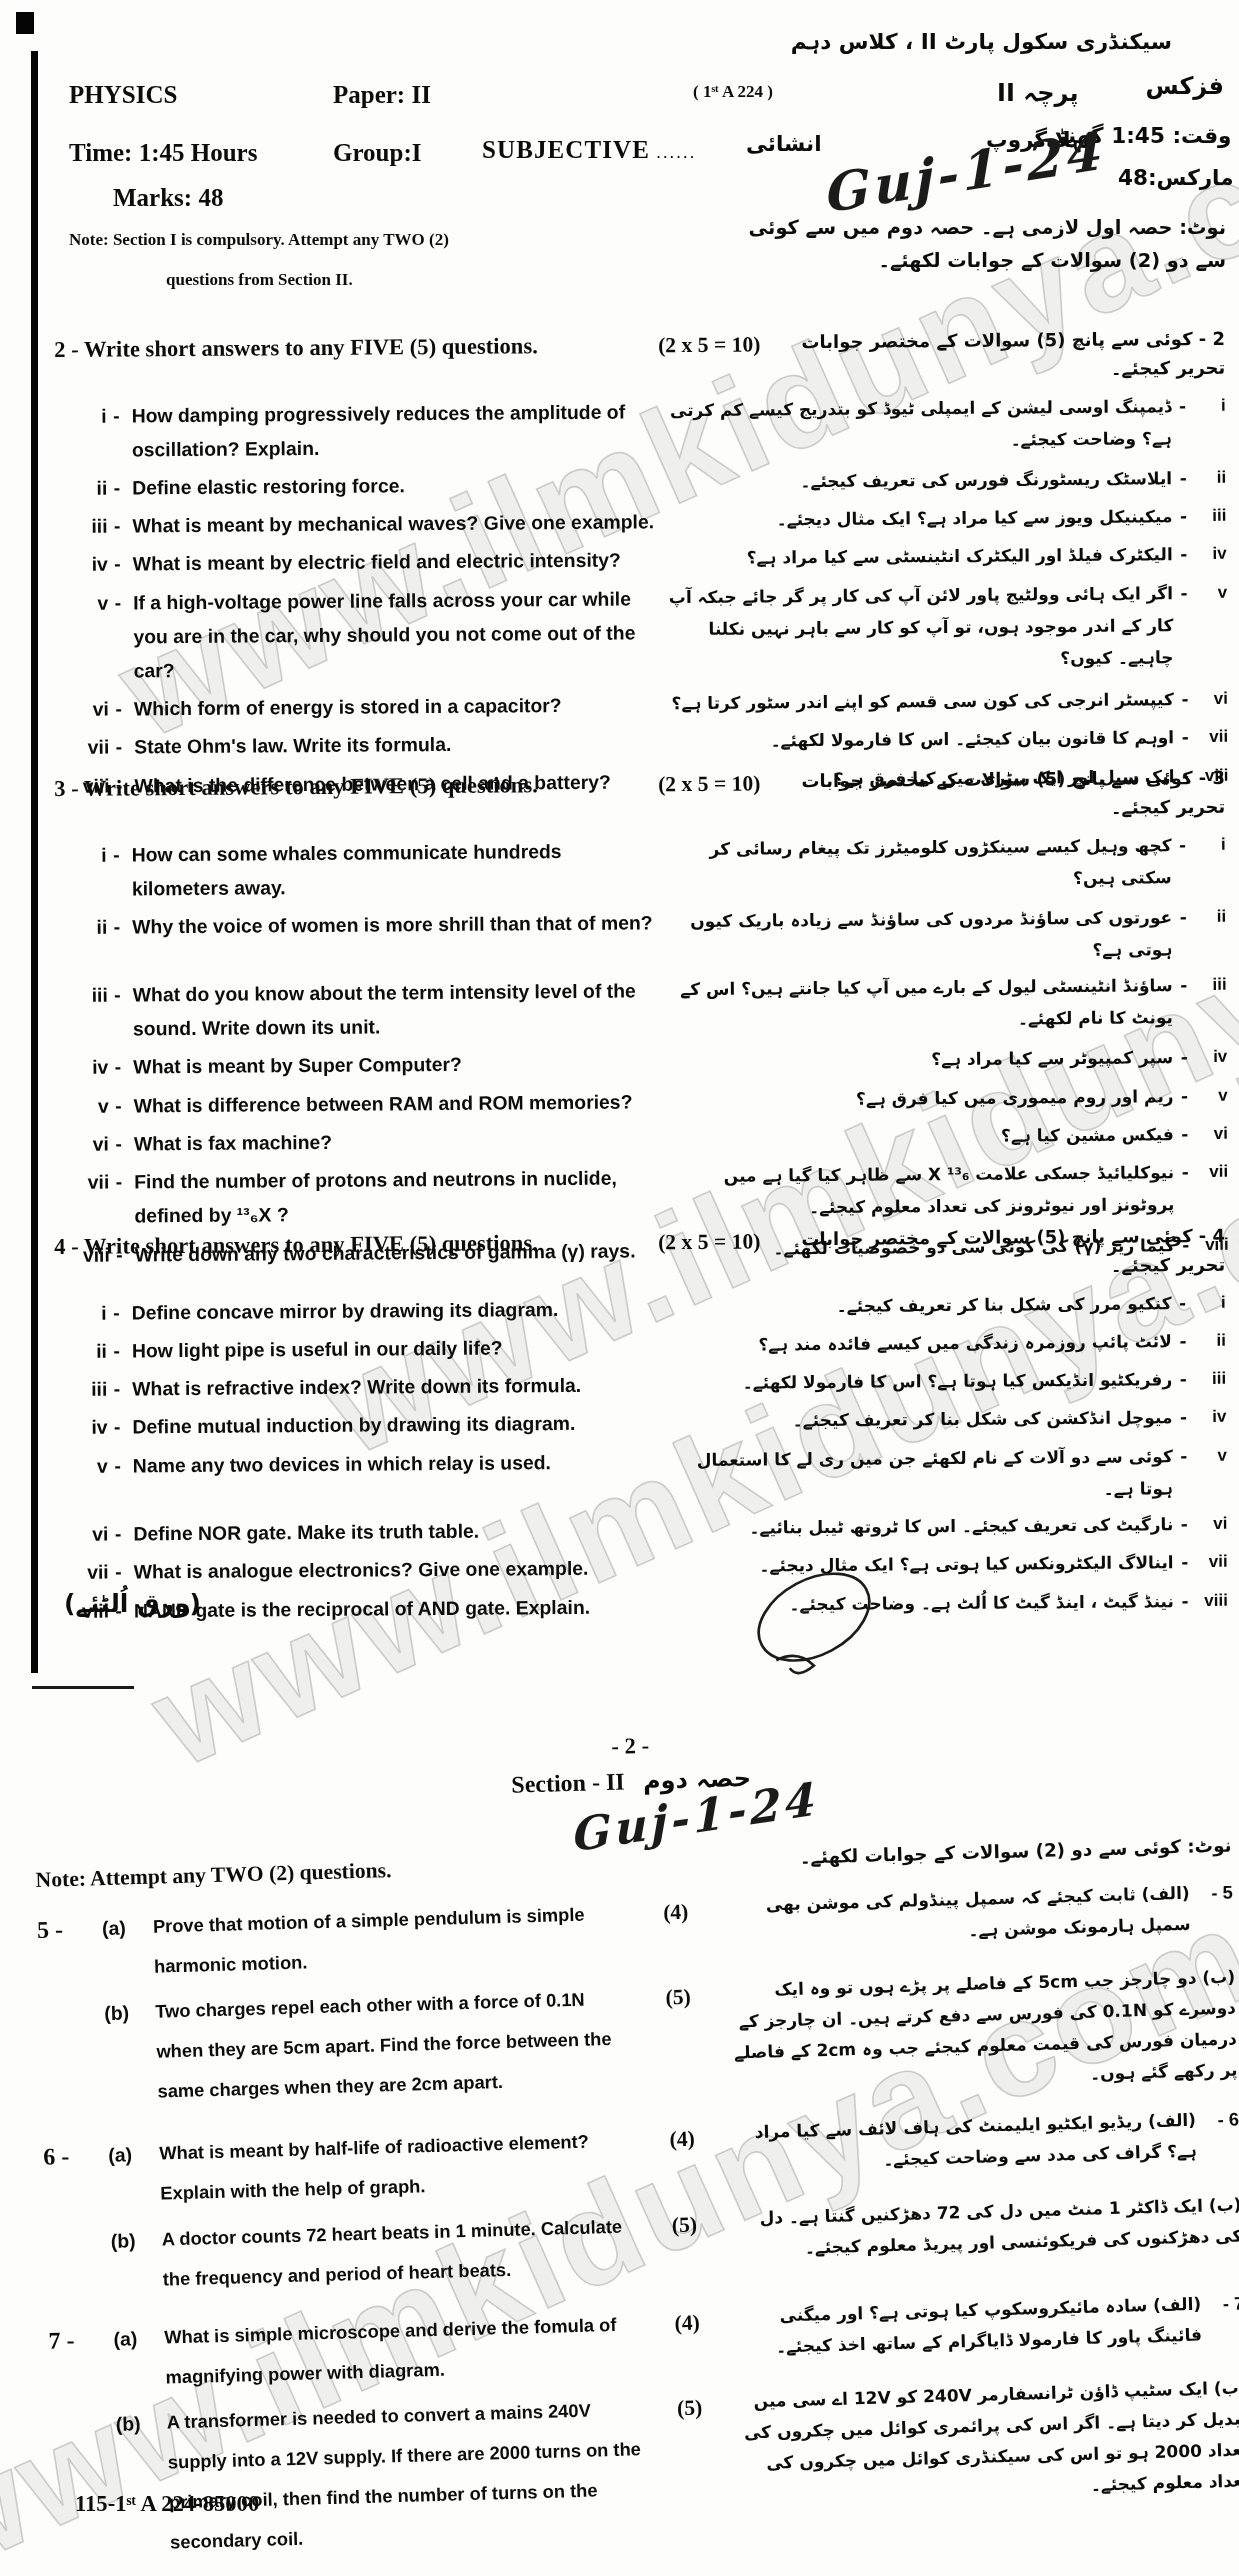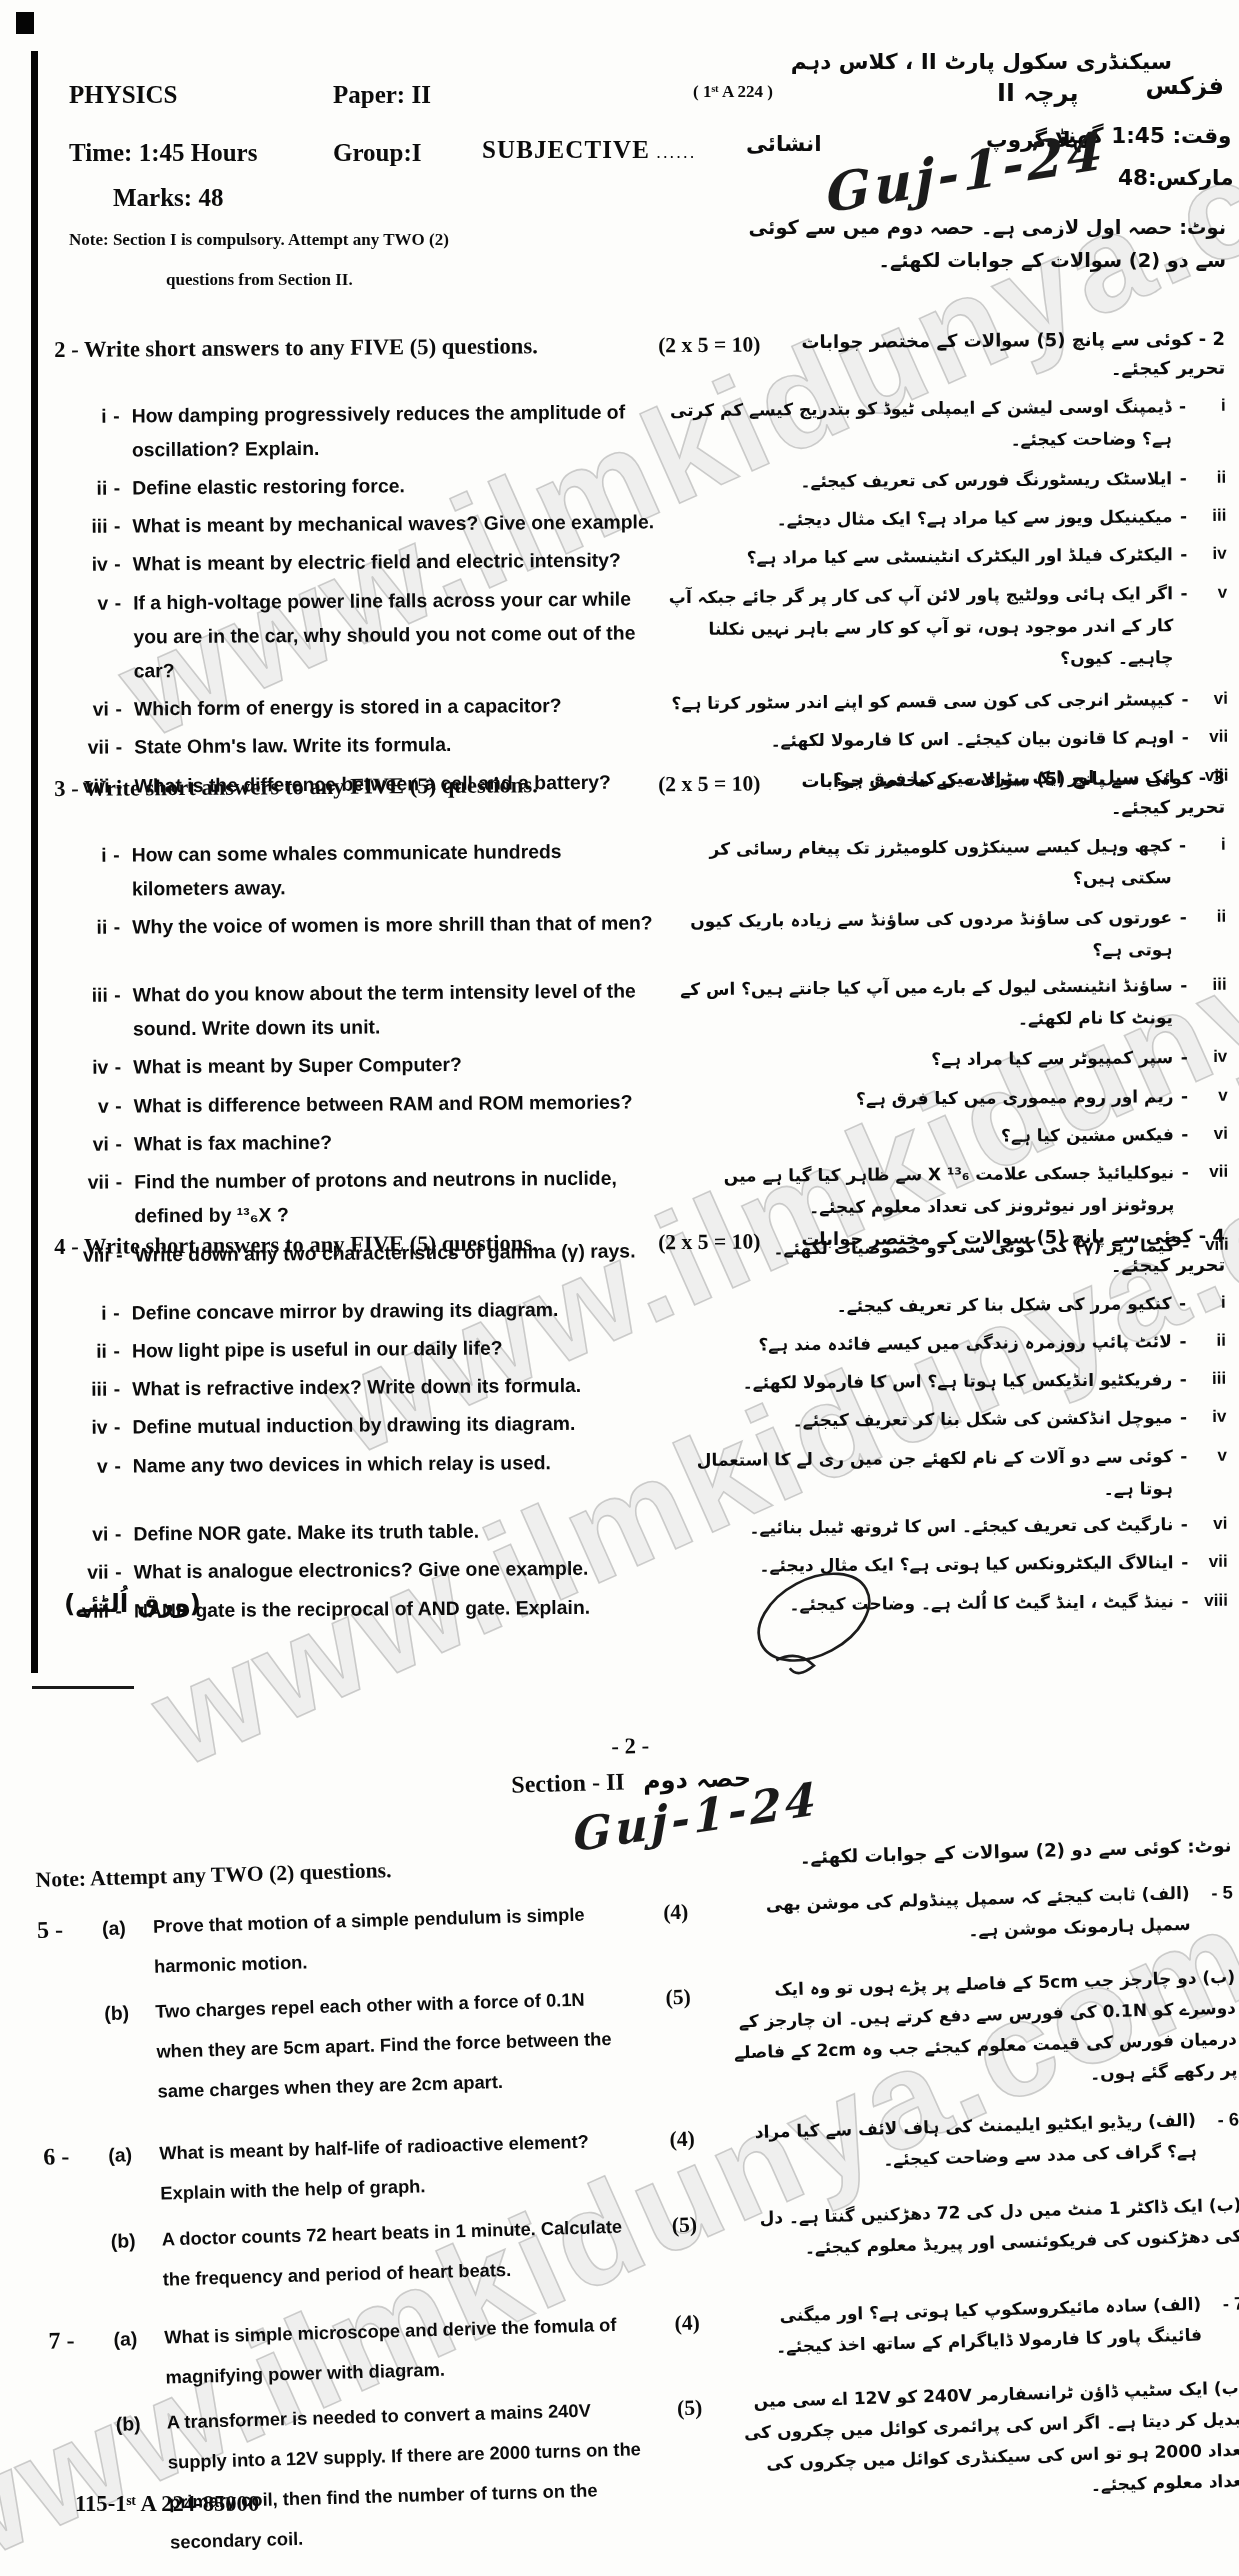--- a/index.html
+++ b/index.html
@@ -90,21 +90,21 @@
   <div class="watermark" style="left:129px;top:620px;">www.ilmkidunya.com</div>
   <div class="watermark" style="left:334px;top:1337px;">www.ilmkidunya.com</div>
   <div class="watermark" style="left:162px;top:1649px;">www.ilmkidunya.com</div>
   <div class="watermark" style="left:-75px;top:2457px;">www.ilmkidunya.com</div>
 
   <header>
     <span class="h-span serif fs46" style="left:69px;top:81px;">PHYSICS</span>
     <span class="h-span serif fs46" style="left:333px;top:81px;">Paper: II</span>
     <span class="h-span serif fs42" style="left:693px;top:82px;">( 1ˢᵗ A 224 )</span>
     <span class="h-span urdu fs44" style="left:997px;top:79px;">پرچہ II</span>
-    <span class="h-span urdu fs40" style="right:67px;top:49px;">سیکنڈری سکول پارٹ II ، کلاس دہم</span>
+    <span class="h-span urdu fs40" style="right:67px;top:29px;">سیکنڈری سکول پارٹ II ، کلاس دہم</span>
     <span class="h-span urdu fs44" style="right:15px;top:72px;">فزکس</span>
 
     <span class="h-span serif fs46" style="left:69px;top:139px;">Time: 1:45 Hours</span>
     <span class="h-span serif fs46" style="left:333px;top:139px;">Group:I</span>
     <span class="h-span serif fs46" style="left:482px;top:136px;letter-spacing:1.1px;">SUBJECTIVE</span>
     <span class="h-span fs34" style="left:656px;top:141px;letter-spacing:1.6px;">......</span>
     <span class="h-span urdu fs40" style="left:746px;top:131px;">انشائی</span>
     <span class="h-span urdu fs40" style="left:986px;top:127px;">پہلا گروپ</span>
     <span class="h-span urdu fs40" style="right:7.5px;top:123px;">وقت: 1:45 گھنٹے</span>
 

